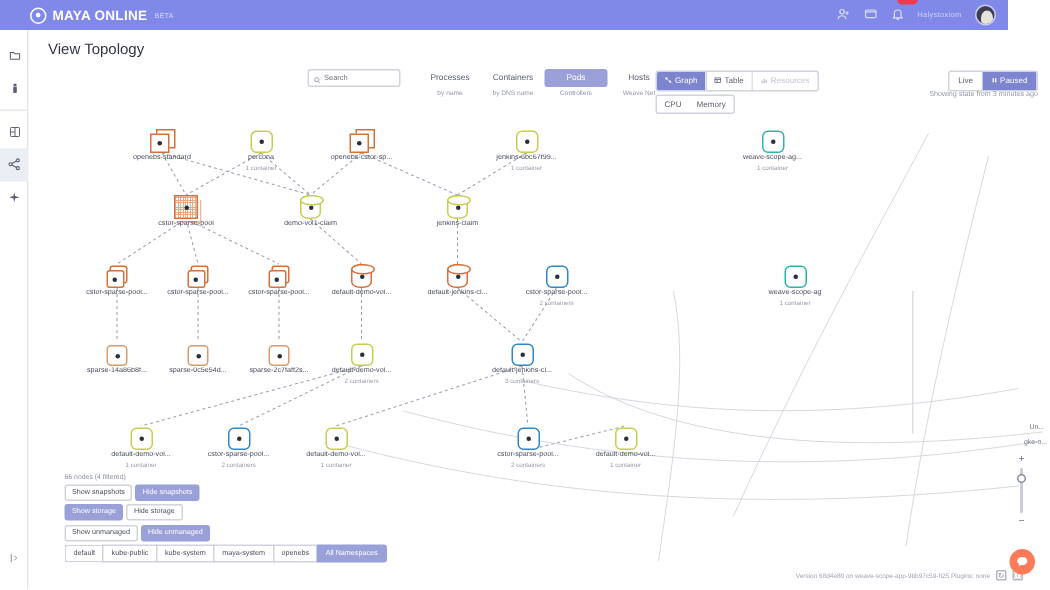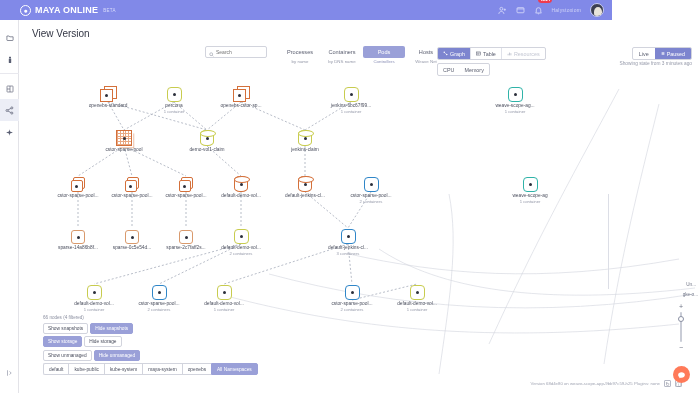--- a/index.html
+++ b/index.html
@@ -8,21 +8,21 @@
     width: 700px; height: 393px;
     overflow: hidden;
     background: #ffffff;
     font-family: "Liberation Sans", sans-serif;
     -webkit-font-smoothing: antialiased;
   }
   #app { position: relative; width: 700px; height: 393px; }
 
   
   .topbar {
-    position: absolute; left: 0; top: 0; width: 612px; height: 20px;
+    position: absolute; left: 0; top: 0; width: 672px; height: 20px;
     background: #8189e8;
     display: flex; align-items: center;
   }
   .brand { display: flex; align-items: center; margin-left: 20px; gap: 4px; }
   .brand-mark {
     width: 11px; height: 11px; border-radius: 50%;
     border: 1px solid #ffffff; color: #fff;
     font-size: 7px; line-height: 9px; text-align: center;
     font-weight: bold;
   }
@@ -384,21 +384,21 @@
     <div class="rail-bottom">
       <span>
         <svg width="8" height="8" viewBox="0 0 16 16" fill="none" stroke="currentColor" stroke-width="1.3">
           <path d="M3 2.5v11"></path>
             <path d="M7 5l3.4 3L7 11"></path>
         </svg>
       </span>
     </div>
   </div>
 
-  <div class="page-title">View Version</div>
+  <div class="page-title">View Topology</div>
 
   <div class="canvas">
 
     <svg class="edges" id="edge-layer">
         <line x1="89" y1="58" x2="105" y2="86" stroke="#9aa0b0" stroke-width="0.7" stroke-dasharray="2 2"></line>
         <line x1="89" y1="58" x2="188" y2="86" stroke="#9aa0b0" stroke-width="0.7" stroke-dasharray="2 2"></line>
         <line x1="155" y1="58" x2="188" y2="86" stroke="#9aa0b0" stroke-width="0.7" stroke-dasharray="2 2"></line>
         <line x1="222" y1="58" x2="188" y2="86" stroke="#9aa0b0" stroke-width="0.7" stroke-dasharray="2 2"></line>
         <line x1="222" y1="58" x2="286" y2="86" stroke="#9aa0b0" stroke-width="0.7" stroke-dasharray="2 2"></line>
         <line x1="155" y1="58" x2="105" y2="86" stroke="#9aa0b0" stroke-width="0.7" stroke-dasharray="2 2"></line>

